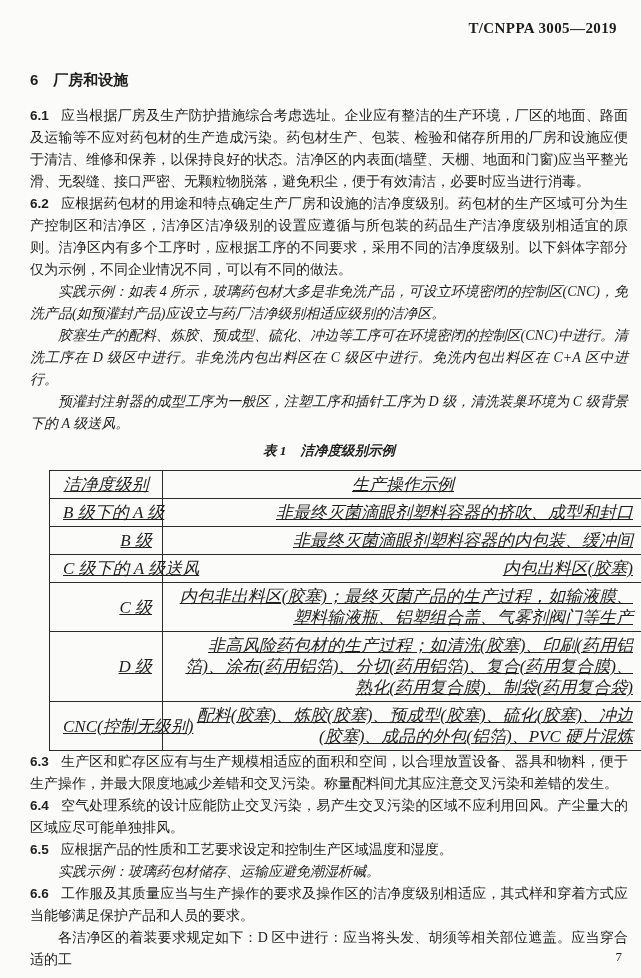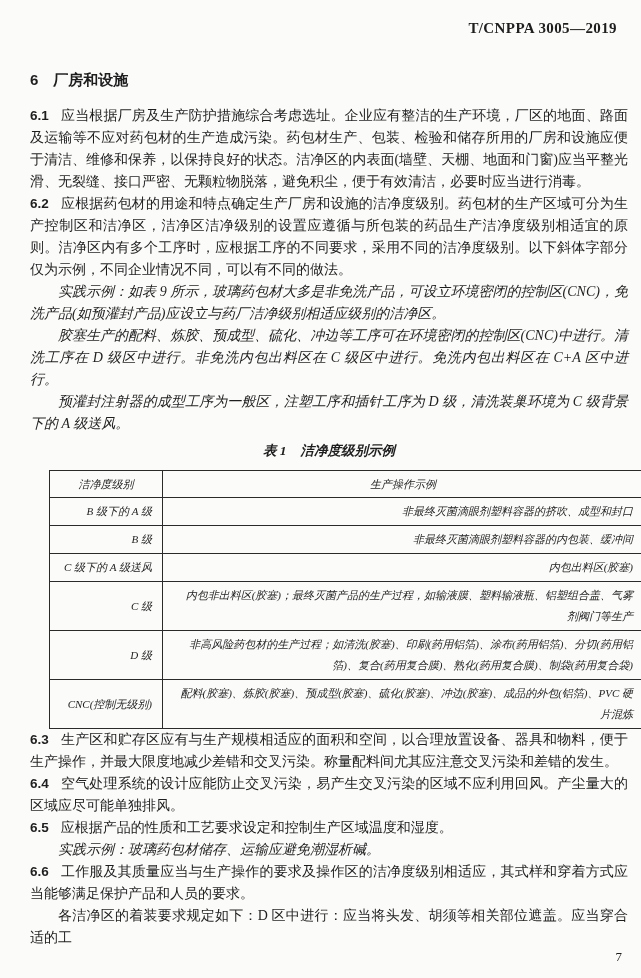--- a/index.html
+++ b/index.html
@@ -60,22 +60,23 @@
     border-collapse: collapse;
     table-layout: fixed;
     margin-left: 19px;
     width: 595px;
     border: 1.5px solid #2a2a2a;
   }
   .t1 th, .t1 td {
     border: 1px solid #2a2a2a;
     font-style: italic;
     font-weight: 400;
-    font-size: 11px;
+    font-size: 17px;
     vertical-align: middle;
+    text-decoration: underline;
   }
   .t1 th { height: 27px; text-align: center; padding: 2px 4px; }
   .t1 td { line-height: 21px; padding: 3px 10px 3px 13px; text-align: right; }
   .t1 td.lvl { padding-left: 13px; white-space: nowrap; }
   .page-num {
     position: absolute;
     right: 19px;
     bottom: 13px;
     font-size: 13px;
   }
@@ -91,21 +92,21 @@
     <span class="snum">6</span><span>厂房和设施</span>
   </div>
 
   <p class="clause">
     <span class="cnum">6.1</span><span>应当根据厂房及生产防护措施综合考虑选址。企业应有整洁的生产环境，厂区的地面、路面及运输等不应对药包材的生产造成污染。药包材生产、包装、检验和储存所用的厂房和设施应便于清洁、维修和保养，以保持良好的状态。洁净区的内表面(墙壁、天棚、地面和门窗)应当平整光滑、无裂缝、接口严密、无颗粒物脱落，避免积尘，便于有效清洁，必要时应当进行消毒。</span>
   </p>
   <p class="clause">
     <span class="cnum">6.2</span><span>应根据药包材的用途和特点确定生产厂房和设施的洁净度级别。药包材的生产区域可分为生产控制区和洁净区，洁净区洁净级别的设置应遵循与所包装的药品生产洁净度级别相适宜的原则。洁净区内有多个工序时，应根据工序的不同要求，采用不同的洁净度级别。以下斜体字部分仅为示例，不同企业情况不同，可以有不同的做法。</span>
   </p>
 
-  <p class="example">实践示例：如表 9 所示，玻璃药包材大多是非免洗产品，可设立环境密闭的控制区(CNC)，免洗产品(如预灌封产品)应设立与药厂洁净级别相适应级别的洁净区。</p>
+  <p class="example">实践示例：如表 4 所示，玻璃药包材大多是非免洗产品，可设立环境密闭的控制区(CNC)，免洗产品(如预灌封产品)应设立与药厂洁净级别相适应级别的洁净区。</p>
   <p class="example">胶塞生产的配料、炼胶、预成型、硫化、冲边等工序可在环境密闭的控制区(CNC)中进行。清洗工序在 D 级区中进行。非免洗内包出料区在 C 级区中进行。免洗内包出料区在 C+A 区中进行。</p>
   <p class="example">预灌封注射器的成型工序为一般区，注塑工序和插针工序为 D 级，清洗装巢环境为 C 级背景下的 A 级送风。</p>
 
   <div class="tbl-caption">
     <span class="cap-label">表 1</span><span>洁净度级别示例</span>
   </div>
 
   <table class="t1">
     <colgroup>
         <col style="width:113px">

